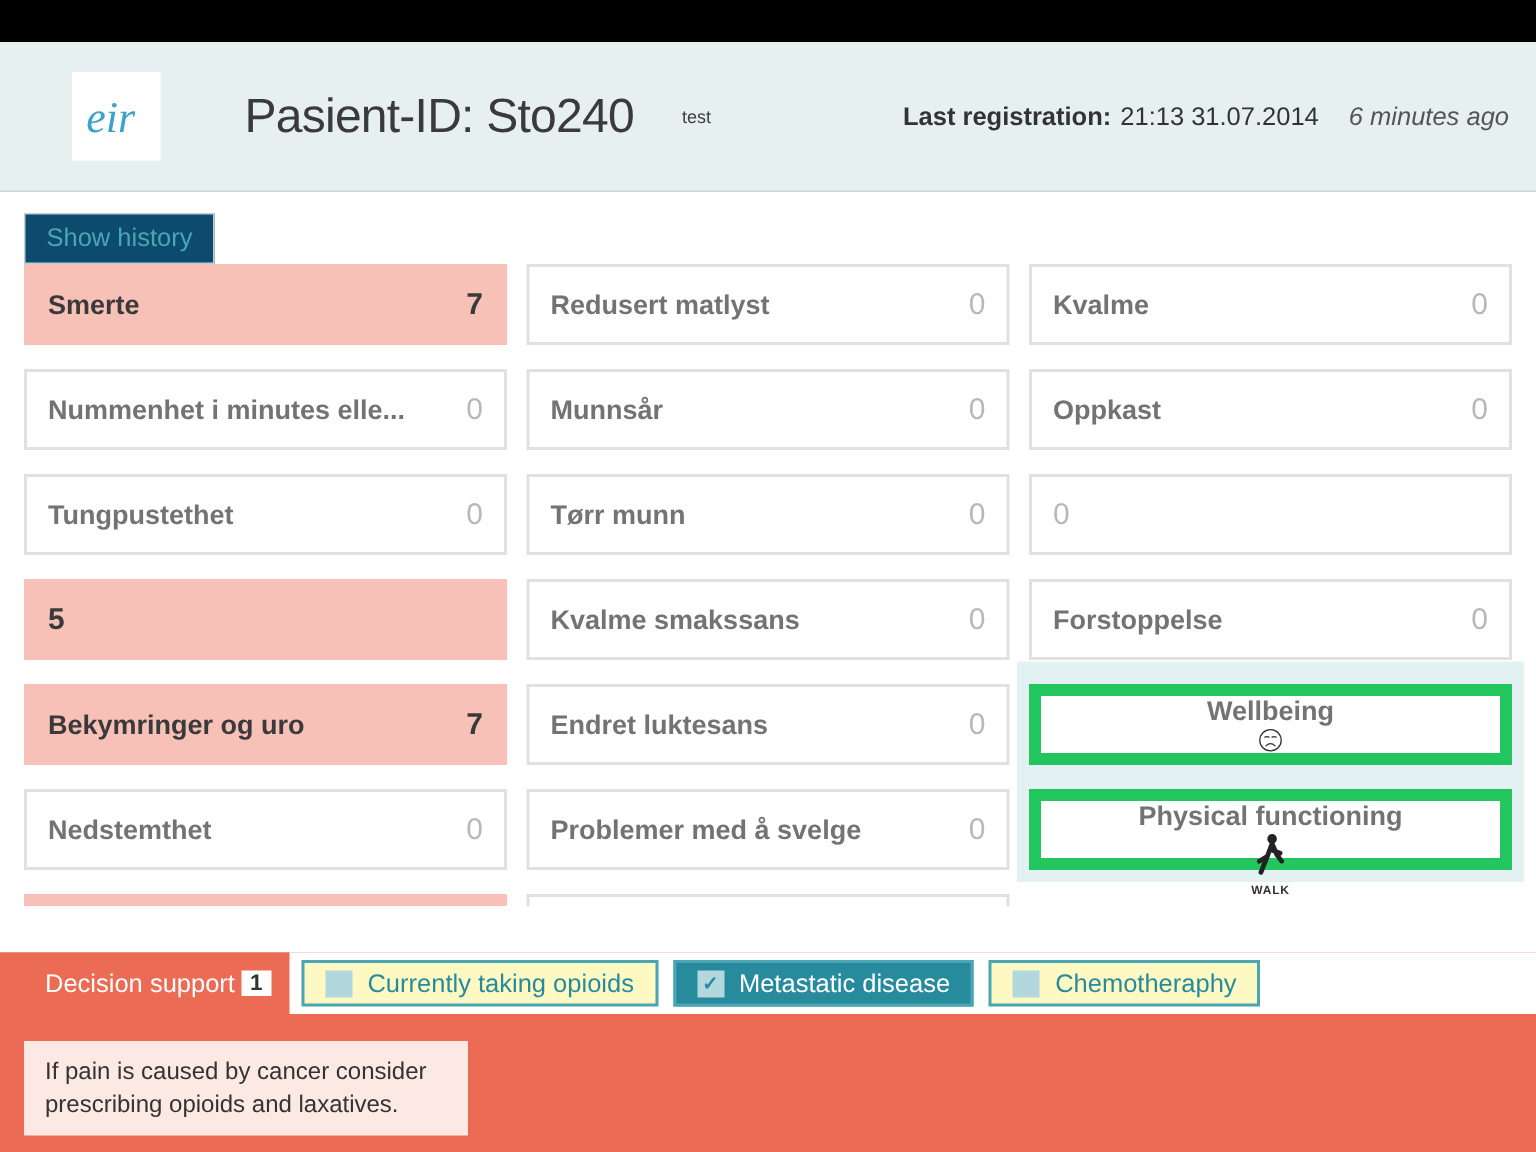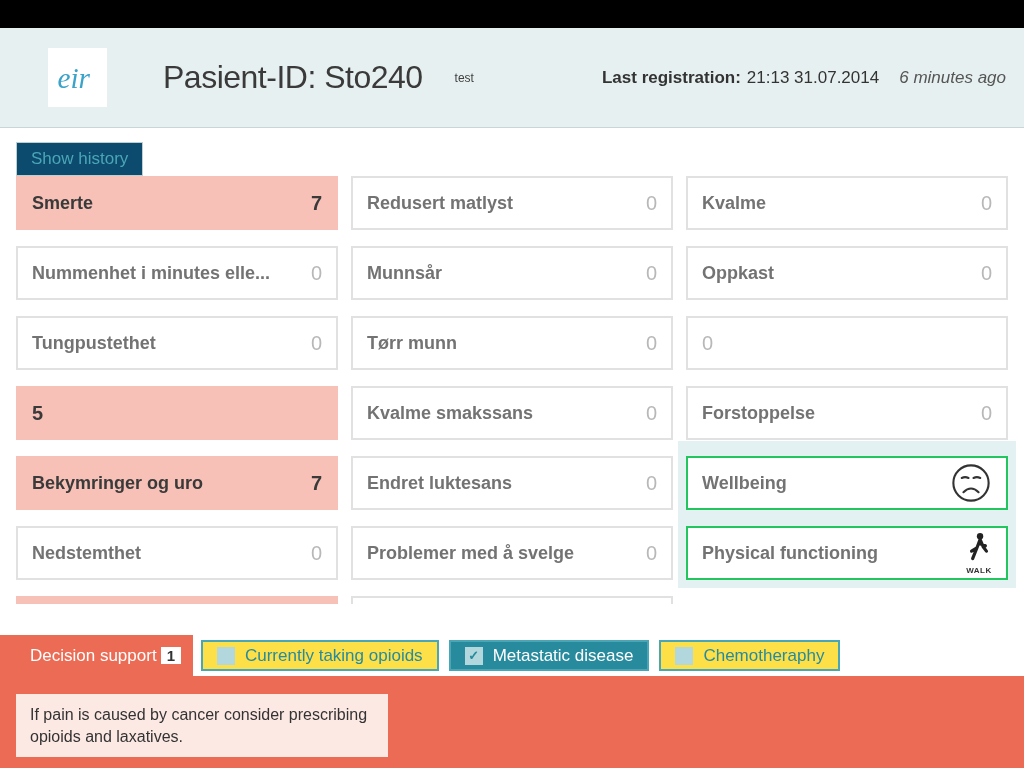--- a/index.html
+++ b/index.html
@@ -61,21 +61,21 @@
   .card .value { font-size: 20px; color: #b8b8b8; font-weight: 500; }
   .card.hot { background: #f7c1b7; border-color: #f7c1b7; }
   .card.hot .label, .card.hot .value { color: #3a3a3a; font-weight: 600; }
 
   .col3-special {
     background: #e3f1f2;
     padding: 15px 8px 8px 8px;
     margin: -15px -8px -8px -8px;
     display: flex; flex-direction: column; gap: 16px;
   }
-  .col3-special .card { border: 2px solid #22c55e; }
+  .col3-special .card { border: 8px solid #22c55e; flex-direction: column; }
   .face { width: 42px; height: 42px; }
   .walk-wrap { display: flex; flex-direction: column; align-items: center; }
   .walk-wrap svg { width: 26px; height: 34px; }
   .walk-wrap .wtxt { font-size: 8px; font-weight: 600; letter-spacing: 0.5px; color: #333; text-align: right; }
 
   .partial-row {
     margin-top: 16px;
     display: grid;
     grid-template-columns: repeat(3, 1fr);
     column-gap: 13px;
@@ -114,21 +114,21 @@
     background: #fff;
     flex: 1;
     height: 41px;
     display: flex;
     align-items: center;
     padding-left: 8px;
     gap: 10px;
   }
   .filter {
     border: 2px solid #4aa6b5;
-    background: #fde047;
+    background: #fef9c3;
     color: #278b9d;
     height: 31px;
     padding: 0 14px;
     display: flex; align-items: center;
     font-size: 17px; font-weight: 500;
     cursor: pointer;
     gap: 10px;
   }
   .filter .chk {
     width: 18px; height: 18px;
@@ -138,21 +138,21 @@
   .filter.active { background: #278b9d; color: #fff; }
   .filter.active .chk { background: #b2d7dd; color: #278b9d; font-size: 13px; font-weight: 700; }
 
   .note {
     position: absolute;
     top: 59px; left: 16px;
     background: #fde9e4;
     color: #333;
     font-size: 16px;
     padding: 10px 14px;
-    width: 372px;
+    width: 296px;
     line-height: 1.35;
   }
 </style>
 </head>
 <body>
 
 <div class="topbar"></div>
 
 <div class="header">
   <div class="logo">

